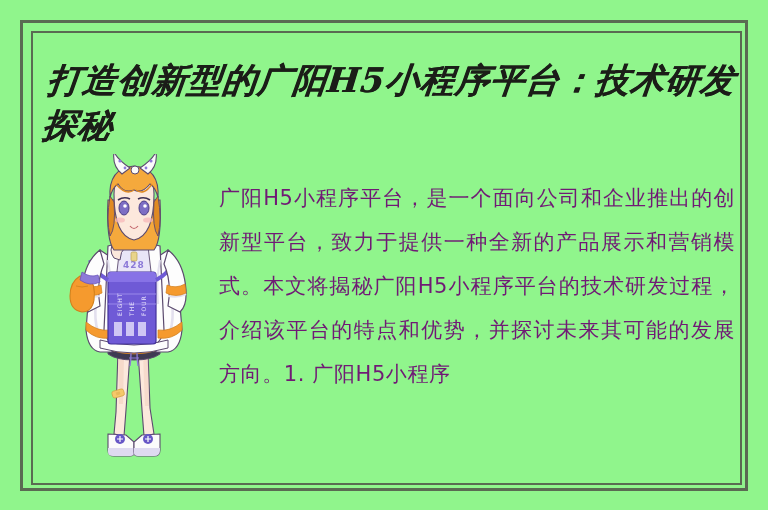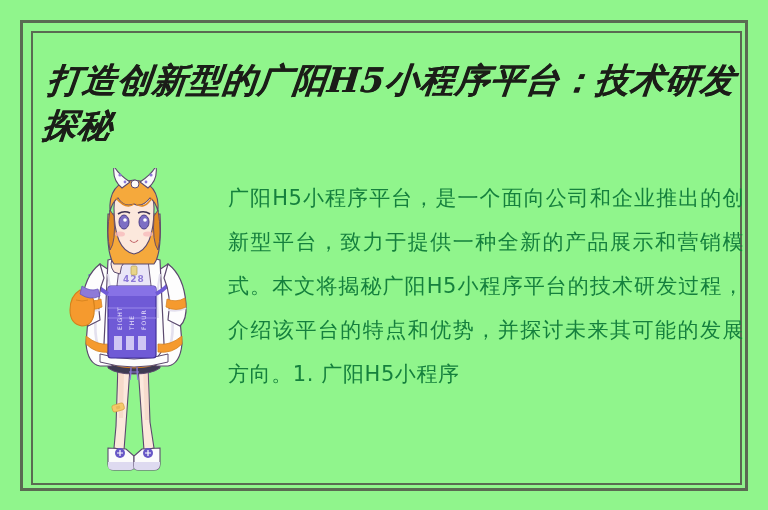--- a/index.html
+++ b/index.html
@@ -57,35 +57,34 @@
   }
 
   
   .body-text {
     position: absolute;
     left: 219px;
     top: 176px;
     width: 516px;
     height: 292px;
     overflow: hidden;
-    color: #15803d;
+    color: #701a75;
     font-family: "DejaVu Sans", sans-serif;
     font-size: 21px;
     line-height: 44px;
     letter-spacing: 0.6px;
     text-align: justify;
     text-justify: inter-character;
-    margin-left: 9px;
   }
 
   
   .illustration {
     position: absolute;
     left: 56px;
-    top: 168px;
+    top: 154px;
     width: 164px;
     height: 310px;
   }
   .illustration svg { display: block; width: 100%; height: 100%; }
 </style>
 </head>
 <body>
 
 <div id="page">
 

